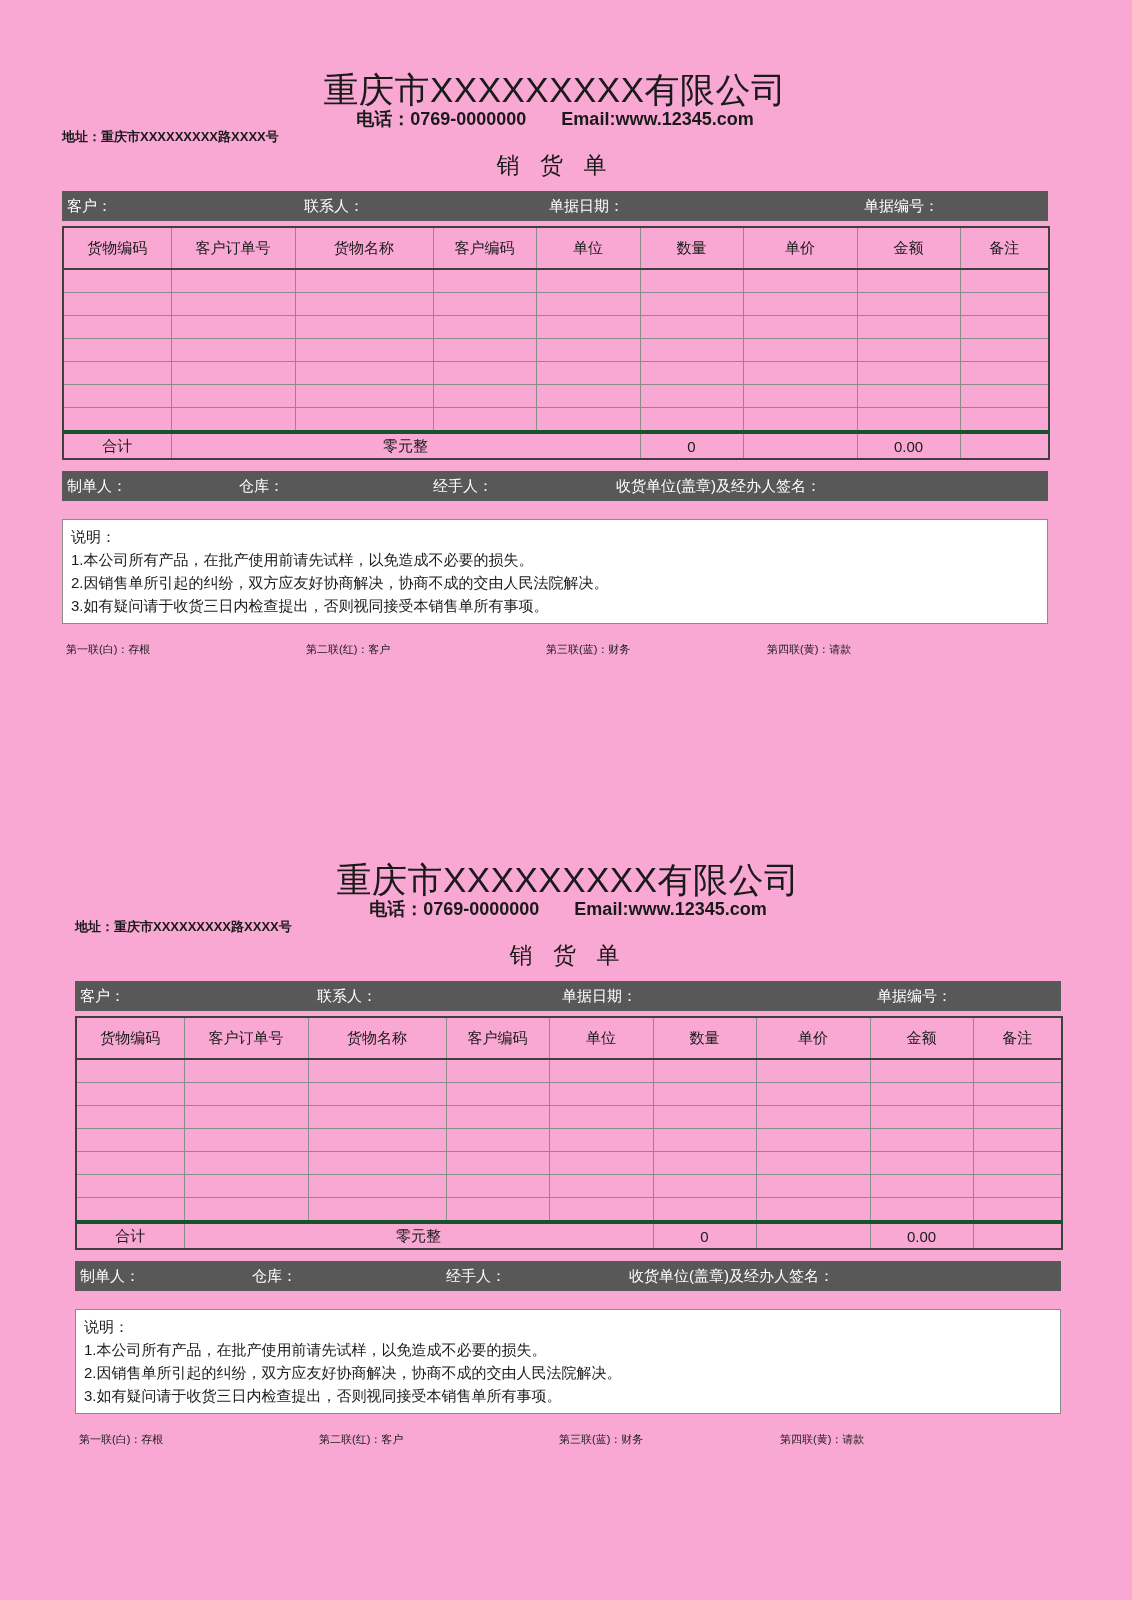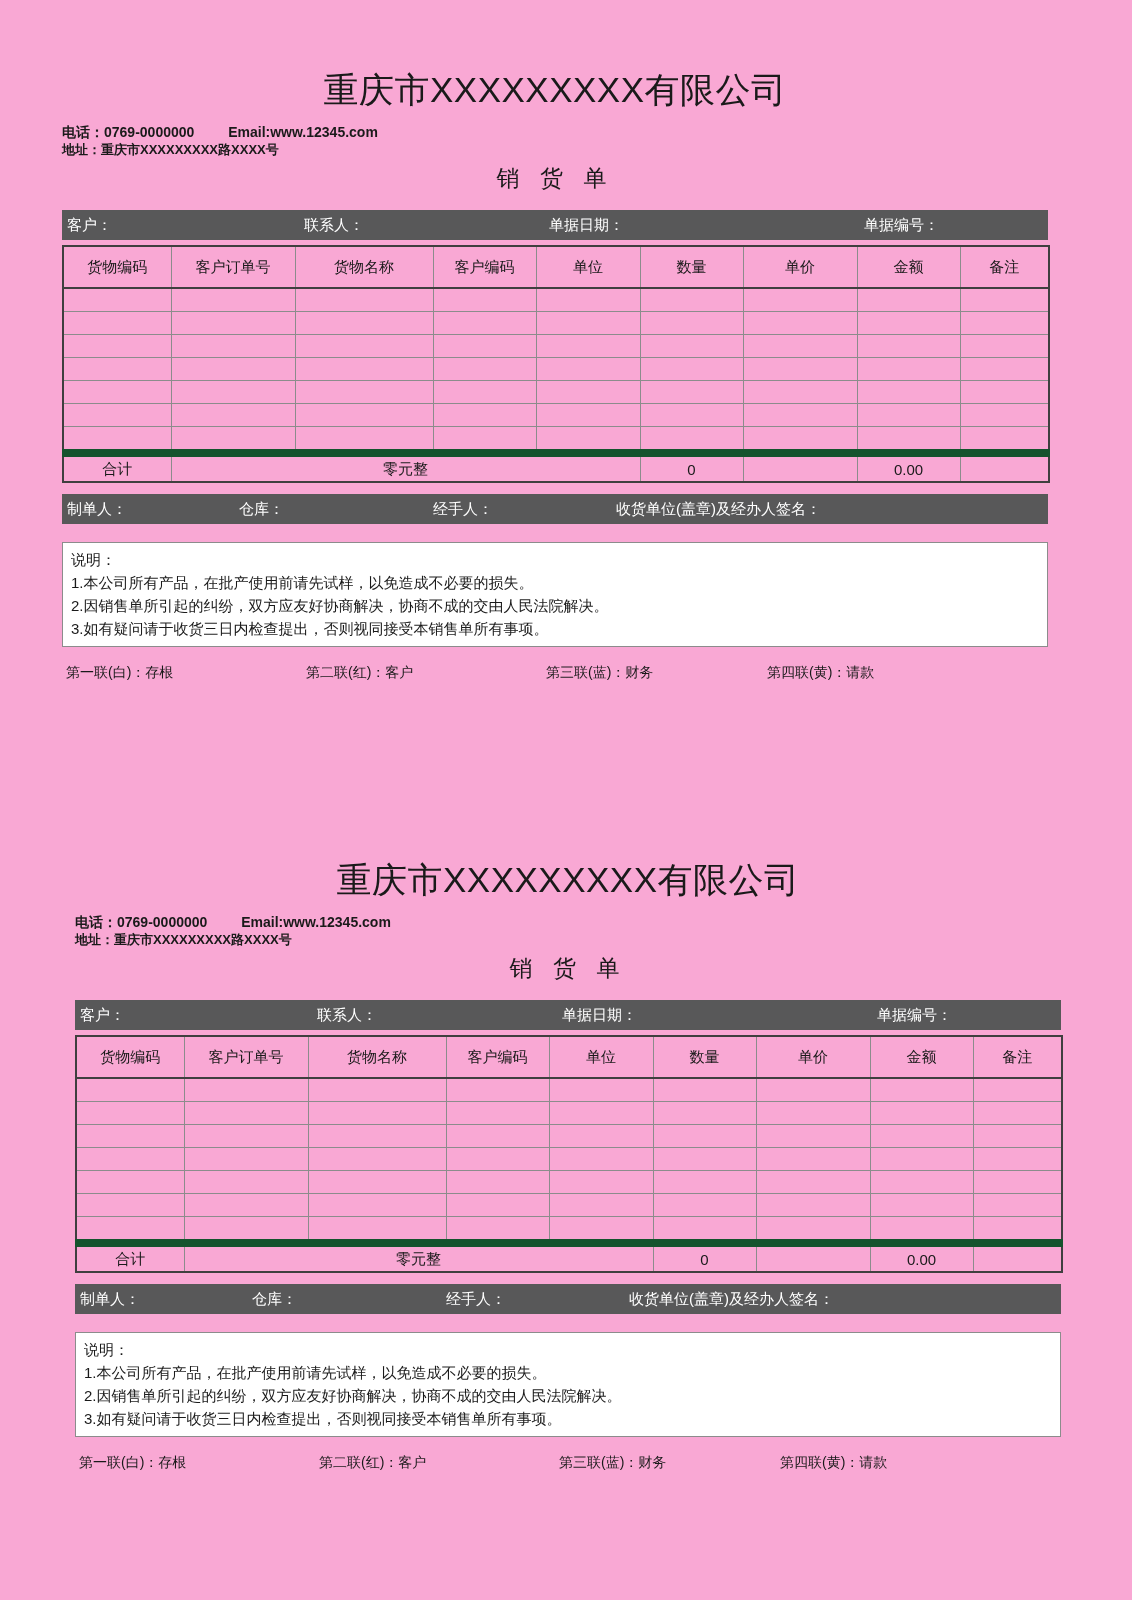--- a/index.html
+++ b/index.html
@@ -11,39 +11,39 @@
   .page{position:relative;width:1132px;height:1600px;overflow:hidden;background:#f9a8d4;}
   .form{position:absolute;width:986px;}
   #form1{left:62px;top:70px;}
   #form2{left:75px;top:860px;}
 
   .company{
     text-align:center;font-size:35px;line-height:40px;font-weight:500;
     letter-spacing:0.5px;white-space:nowrap;
   }
   .contact{
-    text-align:left;font-size:14px;font-weight:bold;line-height:18px;margin-top:13px;
+    text-align:center;font-size:18px;font-weight:bold;line-height:18px;margin-top:0;
     white-space:nowrap;
   }
   .contact .email{margin-left:30px;}
   .address{
     text-align:left;font-size:13px;font-weight:bold;line-height:18px;
     white-space:nowrap;
   }
   .doc-title{
     text-align:center;font-size:23px;line-height:30px;margin-top:4px;
     letter-spacing:7px;font-weight:500;white-space:nowrap;
   }
 
   .bar{
     position:relative;height:30px;background:#585859;color:#ffffff;
     font-size:15px;white-space:nowrap;
   }
   .bar span{position:absolute;top:6px;line-height:18px;}
-  .info-bar{margin-top:17px;}
+  .info-bar{margin-top:11px;}
   .info-bar .f1{left:5px;}
   .info-bar .f2{left:242px;}
   .info-bar .f3{left:487px;}
   .info-bar .f4{left:802px;}
   .sign-bar{margin-top:11px;}
   .sign-bar .f1{left:5px;}
   .sign-bar .f2{left:177px;}
   .sign-bar .f3{left:371px;}
   .sign-bar .f4{left:554px;}
 
@@ -52,30 +52,30 @@
     border:2px solid #3f3f3f;
   }
   table.goods th{
     height:24px;font-size:15px;font-weight:normal;text-align:center;
     border:1px solid #8c8c8c;border-bottom:2px solid #3f3f3f;padding:8px;
   }
   table.goods td{
     height:22px;border:1px solid #8c8c8c;padding:0;font-size:15px;text-align:center;
   }
   table.goods tfoot td{
-    height:24px;border-top:8px solid #14532d;
+    height:24px;border-top:4px solid #14532d;
   }
 
   .notes{
     margin-top:18px;border:1px solid #8c8c8c;background:#ffffff;
     padding:5px 8px 6px 8px;font-size:15px;line-height:23px;
   }
   .notes div{white-space:nowrap;}
 
-  .copies{position:relative;height:20px;margin-top:15px;font-size:14px;white-space:nowrap;}
+  .copies{position:relative;height:20px;margin-top:15px;font-size:11px;white-space:nowrap;}
   .copies span{position:absolute;top:0;line-height:20px;}
   .copies .c1{left:4px;}
   .copies .c2{left:244px;}
   .copies .c3{left:484px;}
   .copies .c4{left:705px;}
 </style>
 </head>
 <body>
 
 <div class="page">

